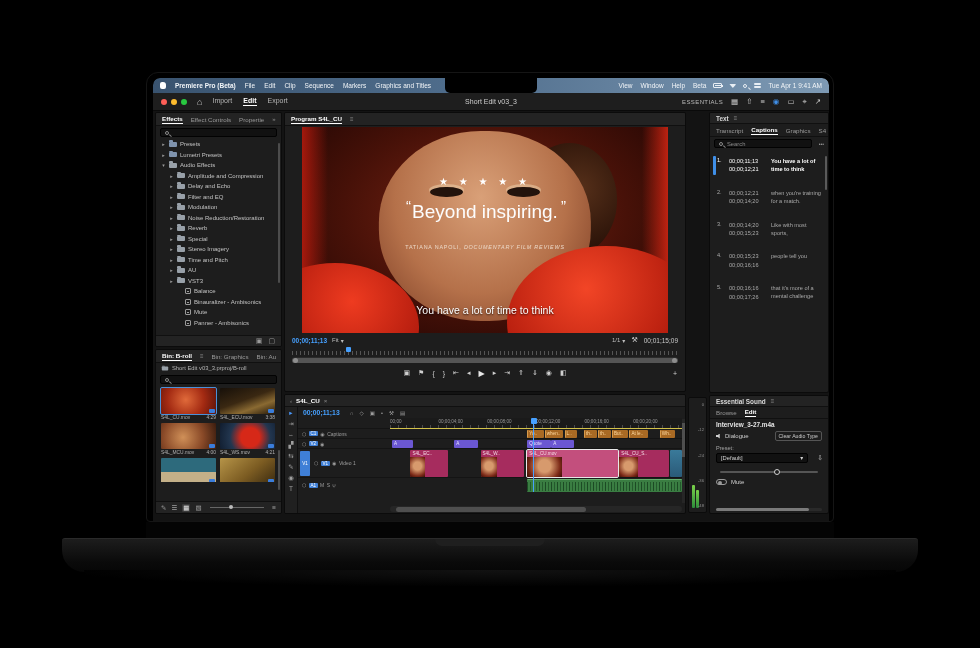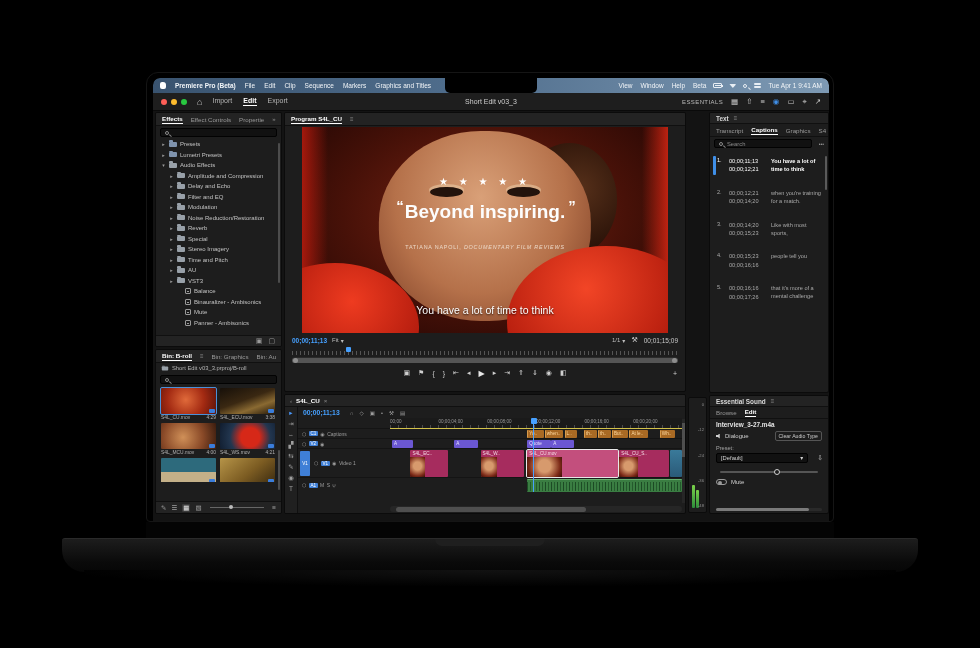--- a/index.html
+++ b/index.html
@@ -93,21 +93,21 @@
     border-radius:48%; background:radial-gradient(ellipse at 48% 35%, #d9a078 0%, #b5714a 55%, #8a4a2e 85%, rgba(120,60,35,0) 100%); }
   .eye { position:absolute; top:29%; width:9%; height:5%; border-radius:50%; background:#23130c;
     box-shadow:0 -2px 0 1px rgba(235,205,170,.55); }
   .eye.l { left:35%; } .eye.r { left:56%; }
   .glove { position:absolute; border-radius:50%; }
   .glove.l { left:-14%; bottom:-28%; width:46%; height:62%;
     background:radial-gradient(circle at 60% 30%, #ee3b20, #a01208 75%); }
   .glove.r { right:-10%; bottom:-32%; width:54%; height:74%;
     background:radial-gradient(circle at 40% 28%, #f24526, #a81408 72%); }
   .ov-stars { position:absolute; top:24%; width:100%; text-align:center; color:#fff; font-size:10px; letter-spacing:4px; }
-  .ov-quote { position:absolute; top:34%; width:100%; text-align:center; color:#fdfdfd; font-size:19px; font-weight:700; }
+  .ov-quote { position:absolute; top:34%; width:100%; text-align:center; color:#fdfdfd; font-size:19px; font-weight:400; }
   .ov-quote .qm { font-size:15px; vertical-align:7px; letter-spacing:-2px; margin:0 3px; }
   .ov-attr { position:absolute; top:57%; width:100%; text-align:center; color:#ecd9c8; font-size:5.4px; letter-spacing:.8px; }
   .ov-attr .it { font-style:italic; }
   .ov-cap { position:absolute; top:86%; width:100%; text-align:center; color:#fff; font-size:10.5px; text-shadow:0 1px 2px rgba(0,0,0,.8); }
 
   .pm-tcrow { display:flex; align-items:center; height:14px; padding:0 7px; font-size:6.5px; color:#c9c9c9; gap:5px; }
   .tc-blue { color:#46a0ff; font-weight:bold; }
   .dd { color:#bdbdbd; font-size:6px; display:flex; align-items:center; gap:2px; }
   .pm-right { margin-left:auto; display:flex; align-items:center; gap:6px; }
   .pm-ruler { position:relative; height:8px; margin:0 7px;

